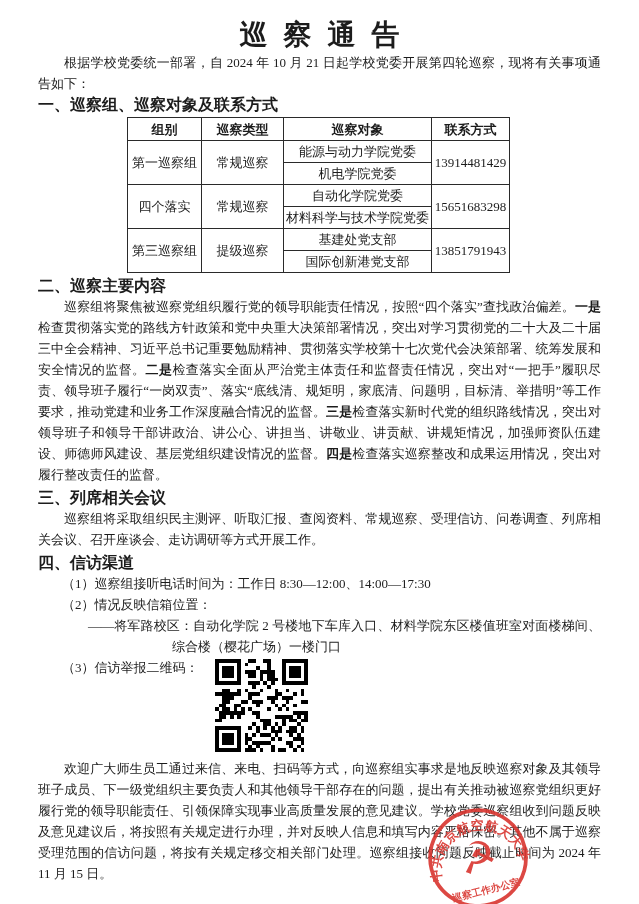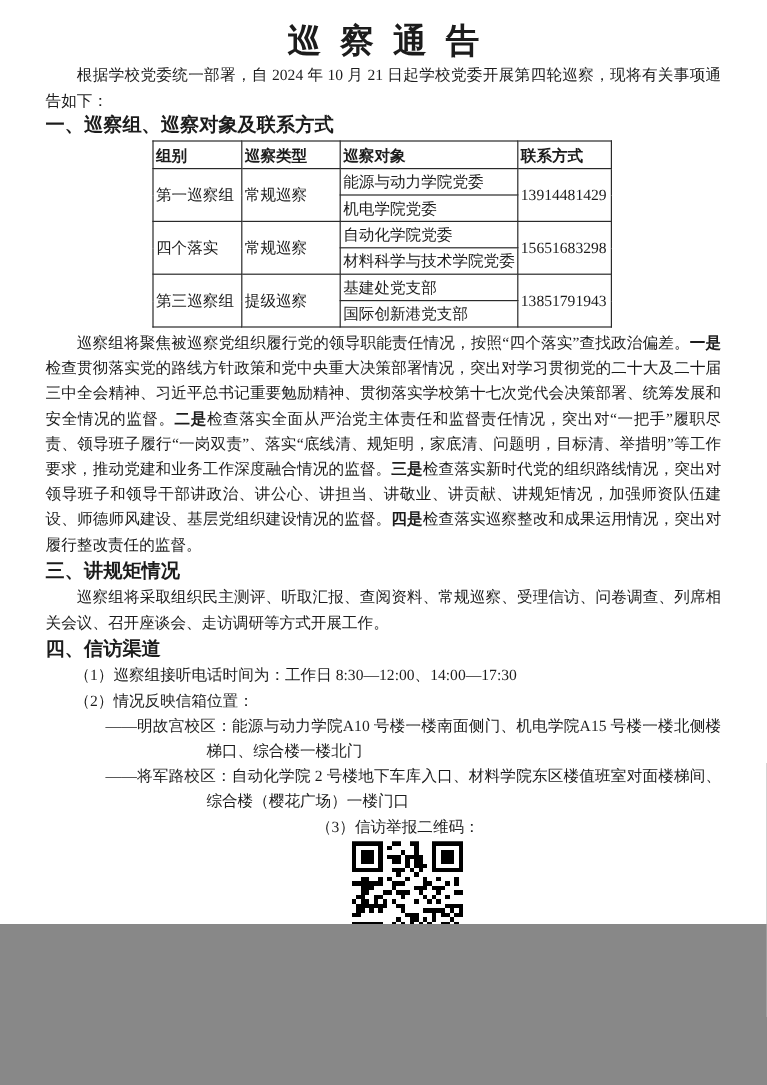--- a/index.html
+++ b/index.html
@@ -1,18 +1,18 @@
 <!DOCTYPE html>
 <html lang="zh"><head>
 <meta charset="utf-8">
 <style>
   html,body{margin:0;padding:0;background:#888;}
   .page{
     position:relative;
-    width:639px;height:770px;
+    width:639px;height:904px;
     margin:0 auto;
     background:#ffffff;
     box-sizing:border-box;
     padding:0 38px;
     overflow:hidden;
     font-family:"Liberation Serif","DejaVu Serif",serif;
     font-size:13px;line-height:21px;color:#1c1c1c;
   }
   .doc-title{
     margin:18px 0 0;
@@ -31,33 +31,33 @@
     font-weight:bold;font-size:16px;line-height:21px;
   }
   .sec-heading.gap{margin-top:2px;}
   table.insp{
     border-collapse:collapse;
     margin:2px 0 2px 89px;
     table-layout:fixed;
   }
   table.insp th, table.insp td{
     border:1px solid #2a2a2a;
-    text-align:left;vertical-align:middle;
+    text-align:center;vertical-align:middle;
     padding:0 2px;font-size:13px;
     overflow:hidden;white-space:nowrap;
   }
   table.insp th{height:22px;font-weight:bold;}
   table.insp td{height:19px;font-weight:normal;}
   .col-name{width:74px;} .col-type{width:82px;} .col-target{width:148px;} .col-phone{width:78px;}
   .item-line{padding-left:24px;}
   .mailbox{
     padding-left:134px;text-indent:-84px;text-align:justify;
   }
   .qr-row{
-    display:flex;align-items:center;padding-left:24px;flex-direction:column;
+    display:flex;align-items:flex-start;padding-left:24px;
   }
   .qr-box{margin-left:16px;margin-top:2px;}
   .closing{margin-top:6px;}
   b.marker{font-weight:bold;}
   .seal{
     position:absolute;left:426px;top:806px;
     width:104px;height:104px;
     transform:rotate(-14deg);
     opacity:.9;pointer-events:none;
   }
@@ -112,30 +112,30 @@
         <td rowspan="2">提级巡察</td>
         <td>基建处党支部</td>
         <td rowspan="2">13851791943</td>
       </tr>
       <tr>
         <td>国际创新港党支部</td>
       </tr>
     </tbody>
   </table>
 
+  <p class="sec-heading gap">二、巡察主要内容</p>
 
   <p class="para"><span>巡察组将聚焦被巡察党组织履行党的领导职能责任情况，按照“四个落实”查找政治偏差。</span><b class="marker">一是</b><span>检查贯彻落实党的路线方针政策和党中央重大决策部署情况，突出对学习贯彻党的二十大及二十届三中全会精神、习近平总书记重要勉励精神、贯彻落实学校第十七次党代会决策部署、统筹发展和安全情况的监督。</span><b class="marker">二是</b><span>检查落实全面从严治党主体责任和监督责任情况，突出对“一把手”履职尽责、领导班子履行“一岗双责”、落实“底线清、规矩明，家底清、问题明，目标清、举措明”等工作要求，推动党建和业务工作深度融合情况的监督。</span><b class="marker">三是</b><span>检查落实新时代党的组织路线情况，突出对领导班子和领导干部讲政治、讲公心、讲担当、讲敬业、讲贡献、讲规矩情况，加强师资队伍建设、师德师风建设、基层党组织建设情况的监督。</span><b class="marker">四是</b><span>检查落实巡察整改和成果运用情况，突出对履行整改责任的监督。</span></p>
 
-  <p class="sec-heading gap">三、讲规矩情况</p>
+  <p class="sec-heading gap">三、列席相关会议</p>
   <p class="para">巡察组将采取组织民主测评、听取汇报、查阅资料、常规巡察、受理信访、问卷调查、列席相关会议、召开座谈会、走访调研等方式开展工作。</p>
 
   <p class="sec-heading gap">四、信访渠道</p>
   <p class="item-line">（1）巡察组接听电话时间为：工作日 8:30—12:00、14:00—17:30</p>
   <p class="item-line">（2）情况反映信箱位置：</p>
-  <p class="mailbox"><span>——明故宫校区：</span><span>能源与动力学院A10 号楼一楼南面侧门、机电学院A15 号楼一楼北侧楼梯口、综合楼一楼北门</span></p>
   <p class="mailbox"><span>——将军路校区：</span><span>自动化学院 2 号楼地下车库入口、材料学院东区楼值班室对面楼梯间、综合楼（樱花广场）一楼门口</span></p>
 
   <div class="qr-row">
     <span>（3）信访举报二维码：</span>
     <svg class="qr-box" id="qr-svg" width="93" height="93" viewBox="0 0 25 25" shape-rendering="crispEdges">
         <rect x="0" y="0" width="25" height="25" fill="#ffffff"></rect>
         <rect x="9" y="0" width="1" height="1" fill="#000"></rect>
         <rect x="10" y="0" width="1" height="1" fill="#000"></rect>
         <rect x="13" y="0" width="1" height="1" fill="#000"></rect>
         <rect x="14" y="0" width="1" height="1" fill="#000"></rect>

